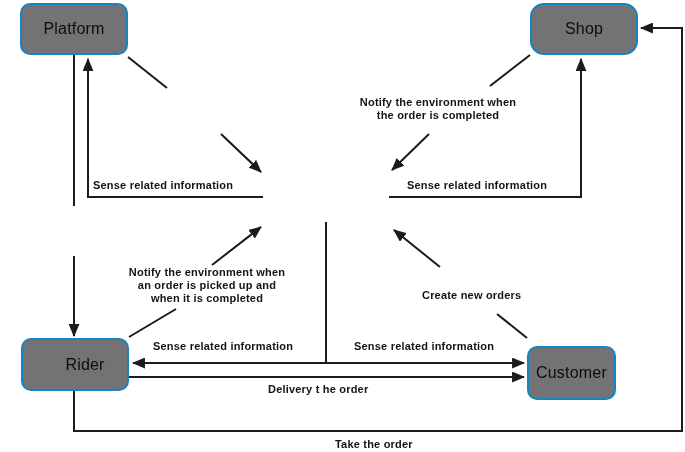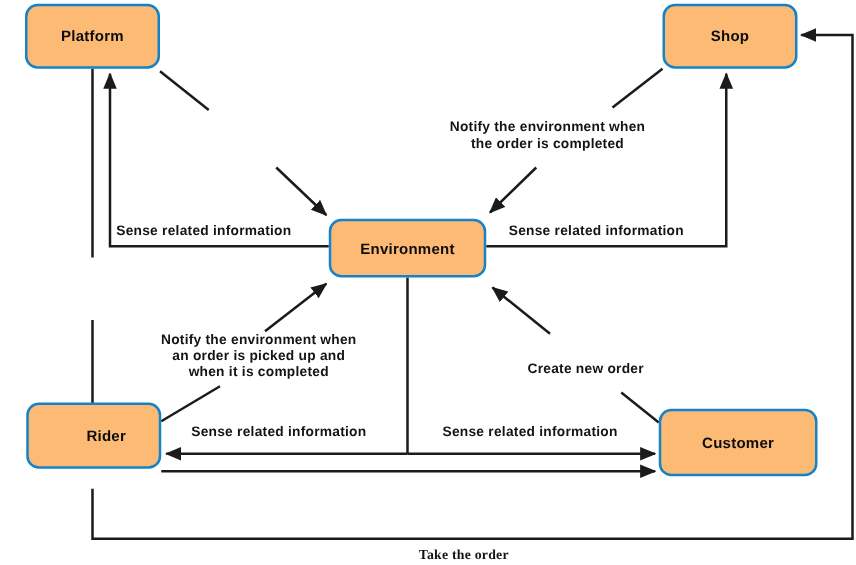--- a/index.html
+++ b/index.html
@@ -4,45 +4,45 @@
 <style>
   html,body{margin:0;padding:0;background:#fff;}
   .stage{
     position:relative;width:685px;height:452px;background:#ffffff;overflow:hidden;
     font-family:"Liberation Sans","DejaVu Sans",sans-serif;color:#111;
   }
   .edge-layer{position:absolute;left:0;top:0;z-index:0;}
   .edge-layer path{stroke:#1b1b1b;stroke-width:2;fill:none;}
   .node{
     position:absolute;z-index:2;box-sizing:border-box;
-    background:#fdba74;border:2px solid #1583c5;border-radius:10px;
+    background:#737373;border:2px solid #1583c5;border-radius:10px;
     display:flex;align-items:center;justify-content:center;
-    font-weight:bold;font-size:12px;letter-spacing:.2px;color:#0d0d0d;
+    font-weight:normal;font-size:16px;letter-spacing:.2px;color:#0d0d0d;
   }
   .node-platform{left:20px;top:3px;width:108px;height:52px;}
-  .node-shop{left:530px;top:3px;width:108px;height:52px;}
+  .node-shop{left:530px;top:3px;width:108px;height:52px;border-radius:14px;}
   .node-environment{left:263px;top:175px;width:126px;height:47px;}
-  .node-rider{left:21px;top:322px;width:108px;height:53px;padding-left:20px;}
-  .node-customer{left:527px;top:327px;width:127px;height:54px;}
+  .node-rider{left:21px;top:338px;width:108px;height:53px;padding-left:20px;}
+  .node-customer{left:527px;top:346px;width:89px;height:54px;}
   .edge-label{
     position:absolute;z-index:1;font-weight:bold;font-size:11px;line-height:13px;
     letter-spacing:.2px;white-space:pre-line;color:#141414;text-align:center;
   }
   .center{text-align:center;}
   .lbl-notify-allocated{left:145px;top:96px;width:185px;}
   .lbl-notify-completed{left:348px;top:96px;width:180px;}
   .lbl-sense-platform{left:93px;top:179px;}
   .lbl-sense-shop{left:407px;top:179px;}
   .lbl-locate{left:2px;top:228px;}
   .lbl-notify-pickup{left:118px;top:266px;width:178px;}
   .lbl-create-order{left:422px;top:289px;}
   .lbl-sense-rider{left:153px;top:340px;}
   .lbl-sense-customer{left:354px;top:340px;}
   .lbl-delivery{left:268px;top:383px;}
-  .lbl-take-order{left:335px;top:438px;font-family:Liberation Serif, serif;}
+  .lbl-take-order{left:335px;top:438px;}
 </style>
 </head>
 <body>
 
 <div class="stage">
 
   <svg class="edge-layer" width="685" height="452" viewBox="0 0 685 452">
     <defs>
       <marker id="arrow" viewBox="0 0 12 10" refX="11" refY="5" markerWidth="13" markerHeight="11" orient="auto" markerUnits="userSpaceOnUse">
         <path d="M0,0 L12,5 L0,10 Z" style="fill:#1b1b1b;stroke:none;"></path>
@@ -73,28 +73,28 @@
     <path d="M326,363 L133,363" marker-end="url(#arrow)"></path>
     <path d="M326,363 L524,363" marker-end="url(#arrow)"></path>
 
     <path d="M129,377 L524,377" marker-end="url(#arrow)"></path>
 
     <path d="M74,391 L74,431 L682,431 L682,28 L641,28" marker-end="url(#arrow)"></path>
   </svg>
 
   <div class="node node-platform">Platform</div>
   <div class="node node-shop">Shop</div>
-  <div class="node node-environment">Environment</div>
   <div class="node node-rider">Rider</div>
   <div class="node node-customer">Customer</div>
 
   <div class="edge-label center lbl-notify-completed">Notify the environment when
 the order is completed</div>
   <div class="edge-label lbl-sense-platform">Sense related information</div>
   <div class="edge-label lbl-sense-shop">Sense related information</div>
   <div class="edge-label center lbl-notify-pickup">Notify the environment when
 an order is picked up and
 when it is completed</div>
-  <div class="edge-label lbl-create-order">Create new order</div>
+  <div class="edge-label lbl-create-order">Create new orders</div>
   <div class="edge-label lbl-sense-rider">Sense related information</div>
   <div class="edge-label lbl-sense-customer">Sense related information</div>
+  <div class="edge-label lbl-delivery">Delivery t he order</div>
   <div class="edge-label lbl-take-order">Take the order</div>
 </div>
 
 </body></html>

